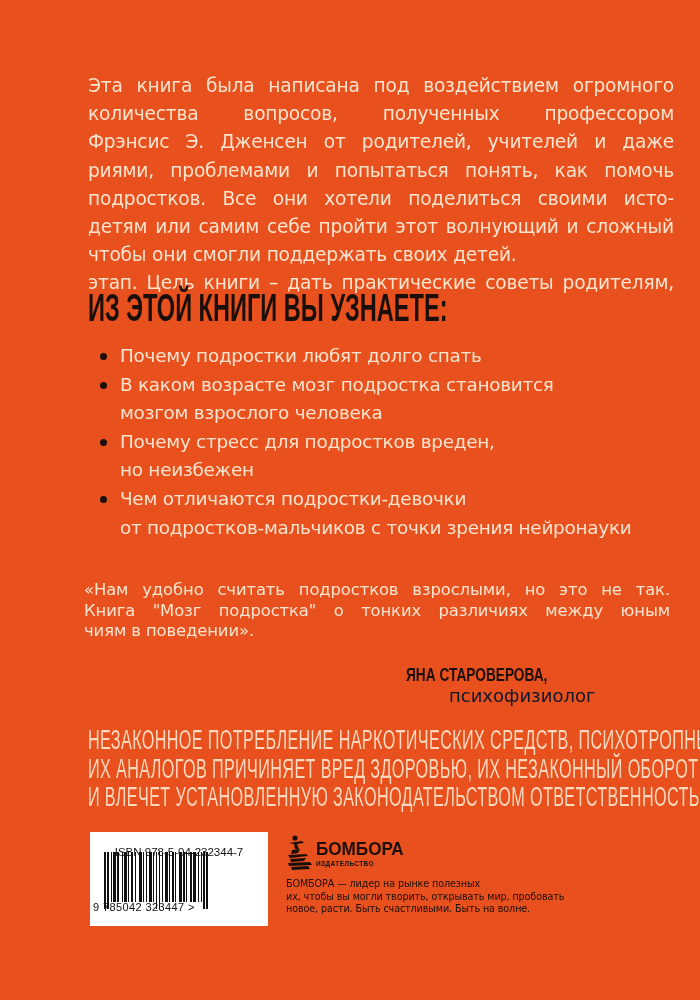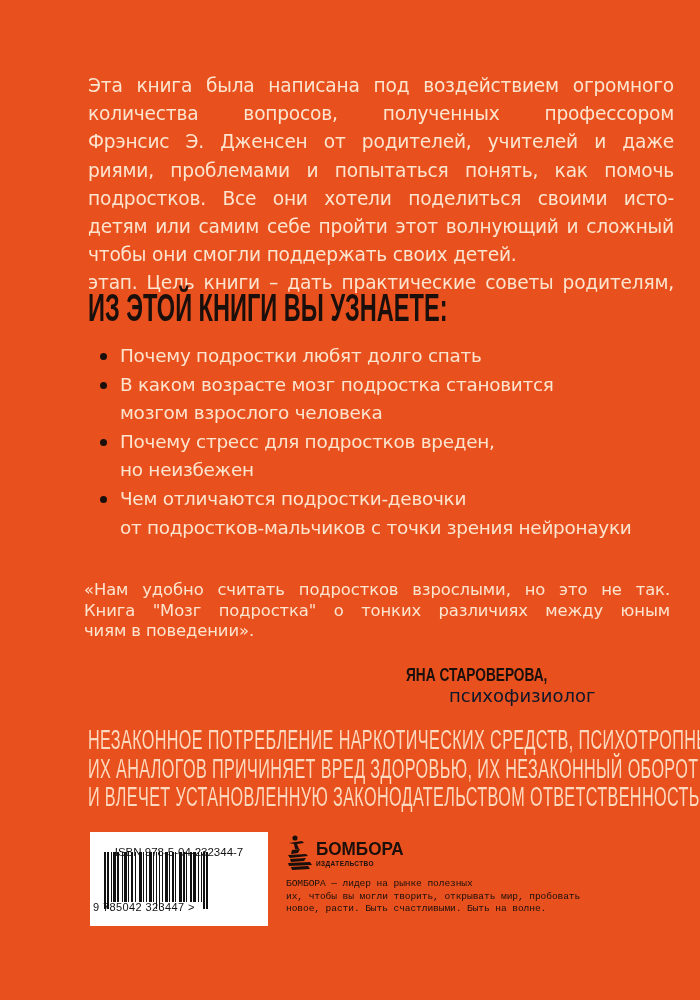--- a/index.html
+++ b/index.html
@@ -235,21 +235,20 @@
       top: 878px;
       width: 260px;
       color: #1B0F0B;
       font-size: 9.6px;
       line-height: 12.5px;
       letter-spacing: -0.1px;
     }
     .publisher-blurb .line {
       display: block;
       white-space: nowrap;
-      font-family: Liberation Mono, monospace;
     }
   </style>
 </head>
 <body>
 
 <div class="intro">
   <span class="line">Эта книга была написана под воздействием огромного</span>
   <span class="line">количества вопросов, полученных профессором</span>
   <span class="line">Фрэнсис Э. Дженсен от родителей, учителей и даже</span>
   <span class="line">риями, проблемами и попытаться понять, как помочь</span>

